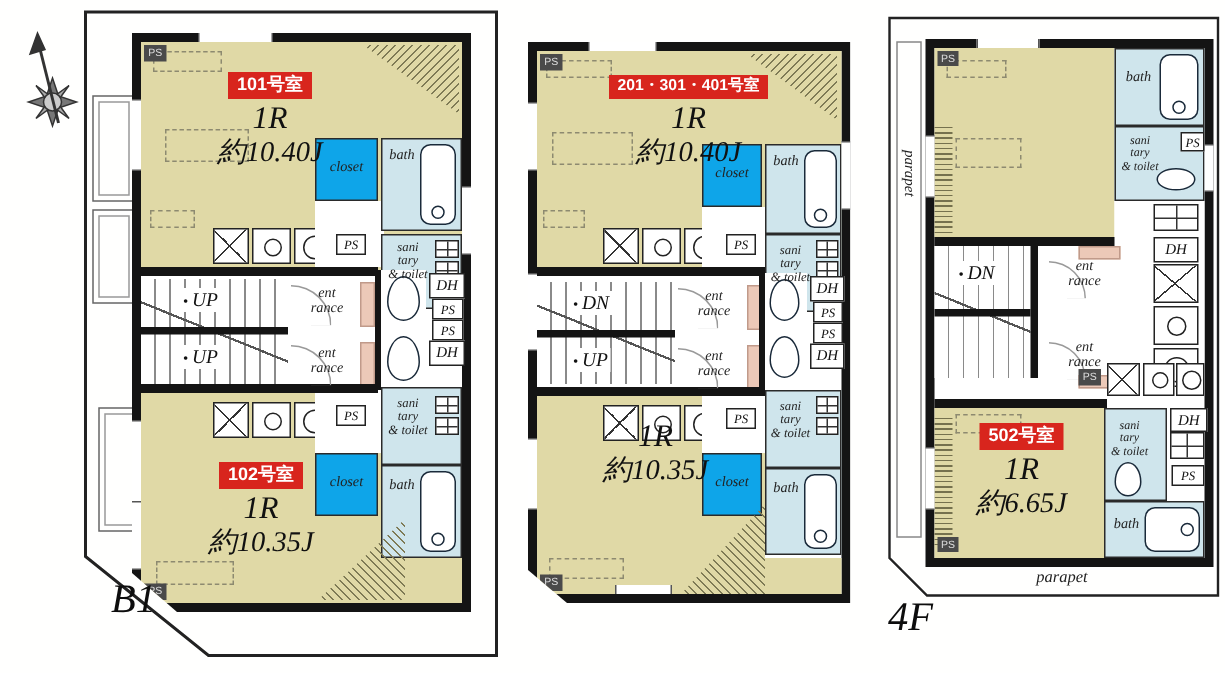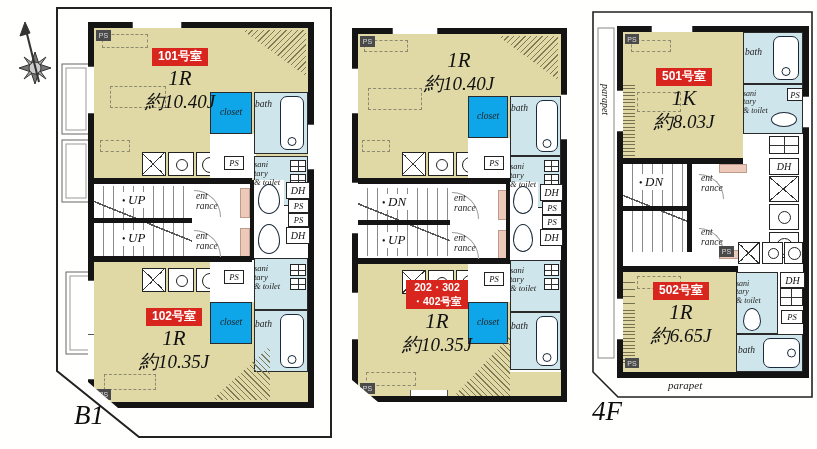--- a/index.html
+++ b/index.html
@@ -14,21 +14,21 @@
         display:flex;align-items:center;justify-content:center;}
   .whitecell{position:absolute;background:#fff;}
   .wall{position:absolute;background:#141414;}
   .badgeblock{position:absolute;display:flex;flex-direction:column;align-items:center;gap:2px;z-index:6;}
   .badge{background:#d8251d;color:#fff;font:bold 12px "Liberation Sans",sans-serif;
          padding:1px 6px;white-space:pre-line;text-align:center;line-height:1.3;}
   .badge.small{font-size:10.5px;}
   .rtype{font:italic 21px "Liberation Serif",serif;color:#111;line-height:1;}
   .rarea{font:italic 19px "Liberation Serif",serif;color:#111;line-height:1.15;}
   .lbl{position:absolute;font:italic 9.5px "Liberation Serif",serif;color:#222;
-       text-align:left;line-height:1.05;z-index:5;}
+       text-align:center;line-height:1.05;z-index:5;}
   .pre{white-space:pre-line;}
   .tag{position:absolute;border:1px solid #222;background:#fff;font:italic 10px "Liberation Serif",serif;
        color:#111;text-align:center;z-index:5;display:flex;align-items:center;justify-content:center;}
   .tag.sm{font-size:8.5px;}
   .chip{position:absolute;background:#4a4a4a;color:#ddd;font:7px "Liberation Sans",sans-serif;
         text-align:center;display:flex;align-items:center;justify-content:center;z-index:6;}
   .stairs{position:absolute;background:repeating-linear-gradient(90deg,#fff 0 9px,#8a8a8a 9px 10px);}
   .sdiag{position:absolute;background:linear-gradient(22deg,transparent calc(50% - 1px),#555 calc(50% - 1px) calc(50% + 0.5px),transparent calc(50% + 0.5px));}
   .updn{position:absolute;font:italic 13px "Liberation Serif",serif;color:#111;z-index:5;}
   .updn::before{content:"• ";font-style:normal;font-size:10px;}
@@ -180,21 +180,21 @@
     </div>
     <div class="chip" style="left:2px;top:2px;width:15px;height:11px;">PS</div>
     <div class="chip" style="left:2px;top:361px;width:15px;height:11px;">PS</div>
 
     <div class="win-v" style="left:-6px;top:38px;height:46px;"></div>
     <div class="win-v" style="left:-6px;top:252px;height:56px;"></div>
     <div class="win-v" style="left:-6px;top:306px;height:44px;"></div>
     <div class="win-h" style="left:38px;top:-6px;width:48px;"></div>
     <div class="win-v" style="left:214px;top:96px;height:44px;"></div>
   </div>
-  <div class="floorlabel" style="left:74px;top:400px;">B1</div>
+  <div class="floorlabel" style="left:74px;top:384px;">B1</div>
 
   <div class="building" style="left:352px;top:28px;width:215px;height:374px;
               clip-path:polygon(0 0,100% 0,100% 100%,26px 100%,0 calc(100% - 22px));">
     <div class="room" style="left:0;top:0;width:203px;height:146px;"></div>
     <div class="hatch-tr" style="left:140px;top:2px;width:60px;height:44px;"></div>
     <div class="dash" style="left:6px;top:6px;width:44px;height:12px;"></div>
     <div class="dash" style="left:10px;top:54px;width:54px;height:22px;"></div>
     <div class="dash" style="left:4px;top:106px;width:28px;height:12px;"></div>
     <div class="kbox x" style="left:44px;top:118px;width:24px;height:24px;"></div>
     <div class="kbox" style="left:70px;top:118px;width:26px;height:24px;">
@@ -260,26 +260,25 @@
 tary
 &amp; toilet</div>
     <div class="kbox grid" style="left:186px;top:230px;width:15px;height:12px;"></div>
     <div class="kbox grid" style="left:186px;top:244px;width:15px;height:12px;"></div>
     <div class="wet" style="left:152px;top:278px;width:51px;height:58px;"></div>
     <div class="lbl" style="left:153px;top:288px;width:26px;">bath</div>
     <div class="tub" style="left:178px;top:282px;width:22px;height:50px;"></div>
     <div class="hatch-br" style="left:96px;top:302px;width:56px;height:60px;"></div>
     <div class="dash" style="left:8px;top:338px;width:50px;height:14px;"></div>
     <div class="badgeblock" style="left:26px;top:16px;width:150px;">
+      <span class="badge small">201・301・401号室</span>
       <span class="rtype">1R</span>
       <span class="rarea">約10.40J</span>
     </div>
     <div class="badgeblock" style="left:14px;top:246px;width:130px;">
-      <span class="badge small">202・302
-・402号室</span>
       <span class="rtype">1R</span>
       <span class="rarea">約10.35J</span>
     </div>
     <div class="chip" style="left:2px;top:2px;width:15px;height:11px;">PS</div>
     <div class="chip" style="left:2px;top:349px;width:15px;height:11px;">PS</div>
     <div class="win-v" style="left:-6px;top:34px;height:44px;"></div>
     <div class="win-v" style="left:-6px;top:148px;height:50px;"></div>
     <div class="win-v" style="left:-6px;top:258px;height:46px;"></div>
     <div class="win-h" style="left:34px;top:-6px;width:44px;"></div>
     <div class="win-h" style="left:52px;top:356px;width:36px;"></div>
@@ -341,25 +340,20 @@
     <div class="lbl pre" style="left:113px;top:248px;width:34px;font-size:8px;">sani
 tary
 &amp; toilet</div>
     <div class="pill" style="left:120px;top:276px;width:18px;height:23px;"></div>
     <div class="tag" style="left:157px;top:240px;width:23px;height:14px;">DH</div>
     <div class="kbox grid" style="left:157px;top:256px;width:23px;height:18px;"></div>
     <div class="tag sm" style="left:158px;top:278px;width:20px;height:12px;">PS</div>
     <div class="wet" style="left:113px;top:302px;width:67px;height:38px;"></div>
     <div class="lbl" style="left:115px;top:314px;width:26px;">bath</div>
     <div class="tub h" style="left:140px;top:306px;width:37px;height:30px;"></div>
-    <div class="badgeblock" style="left:8px;top:36px;width:106px;">
-      <span class="badge">501号室</span>
-      <span class="rtype">1K</span>
-      <span class="rarea">約8.03J</span>
-    </div>
     <div class="badgeblock" style="left:6px;top:250px;width:104px;">
       <span class="badge">502号室</span>
       <span class="rtype">1R</span>
       <span class="rarea">約6.65J</span>
     </div>
     <div class="chip" style="left:2px;top:2px;width:14px;height:10px;">PS</div>
     <div class="chip" style="left:2px;top:326px;width:14px;height:10px;">PS</div>
     <div class="win-v" style="left:-6px;top:58px;height:40px;"></div>
     <div class="win-v" style="left:-6px;top:266px;height:40px;"></div>
     <div class="win-h" style="left:28px;top:-6px;width:40px;"></div>

